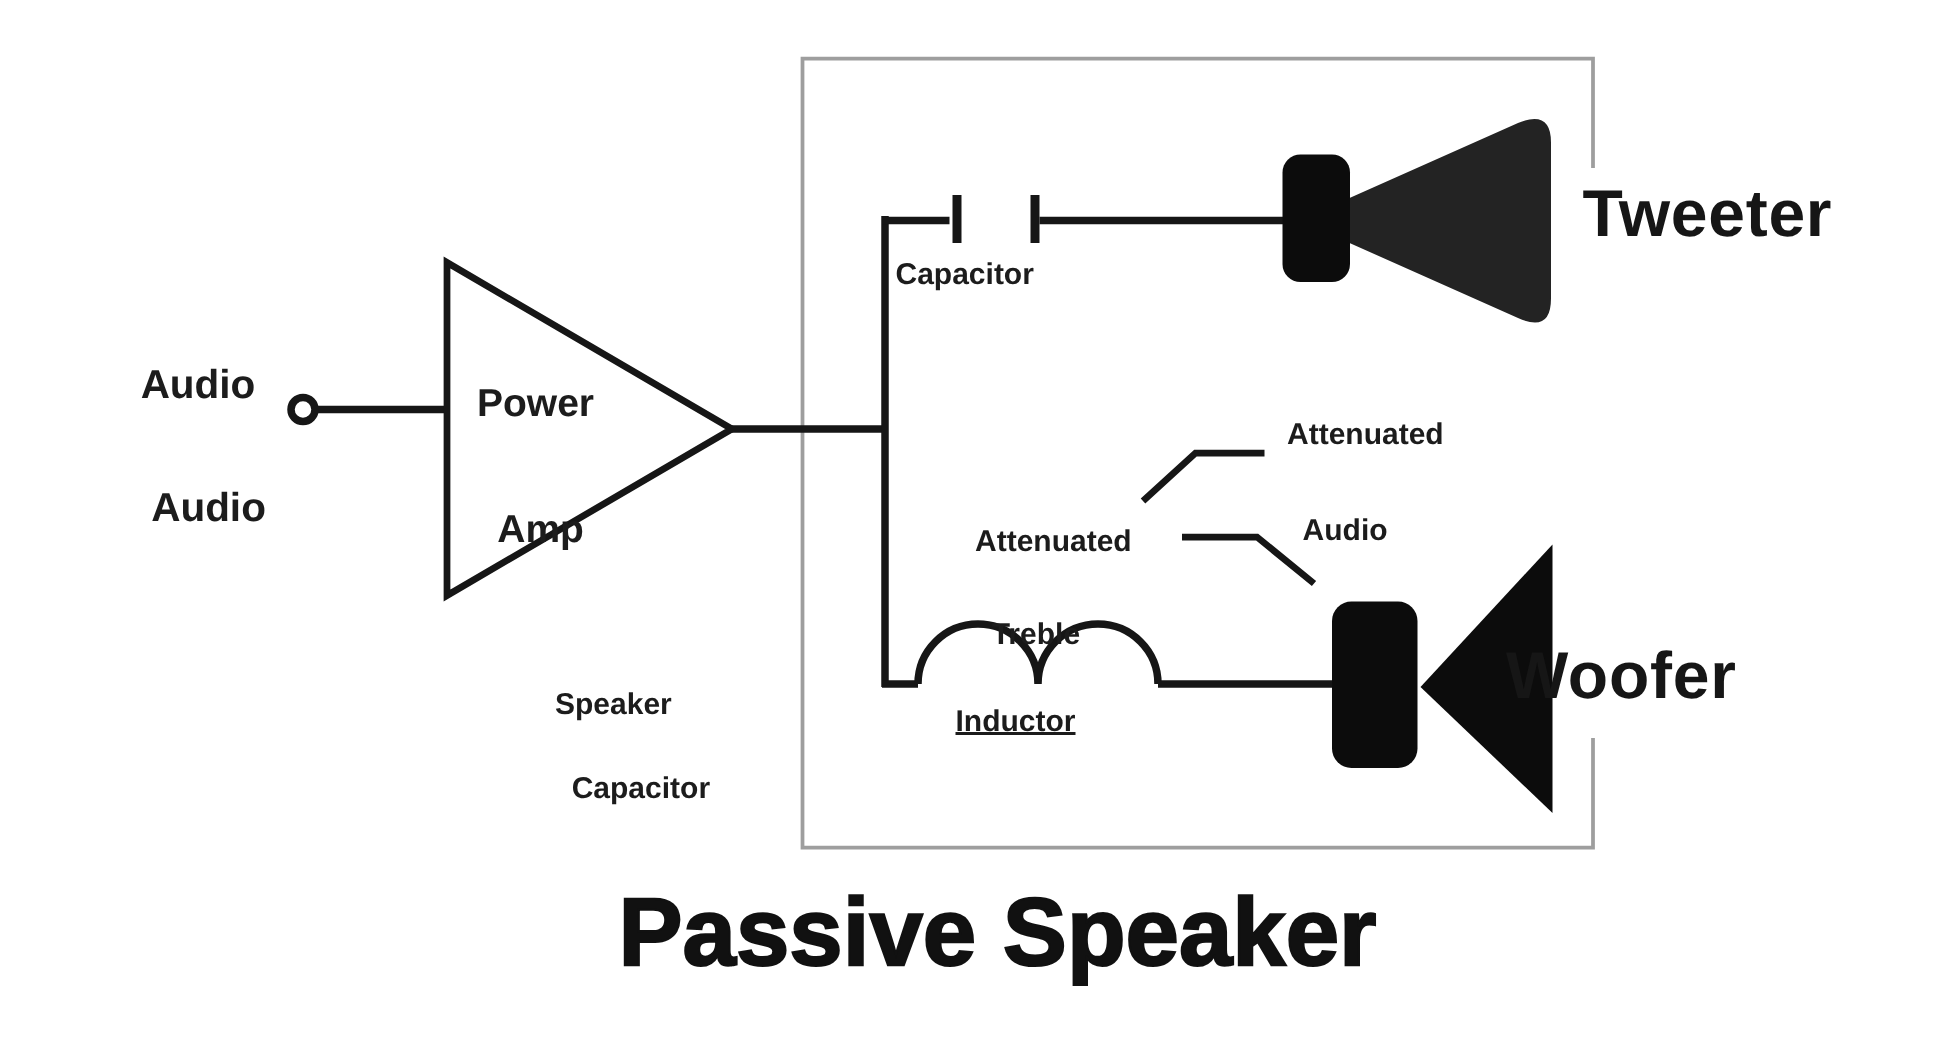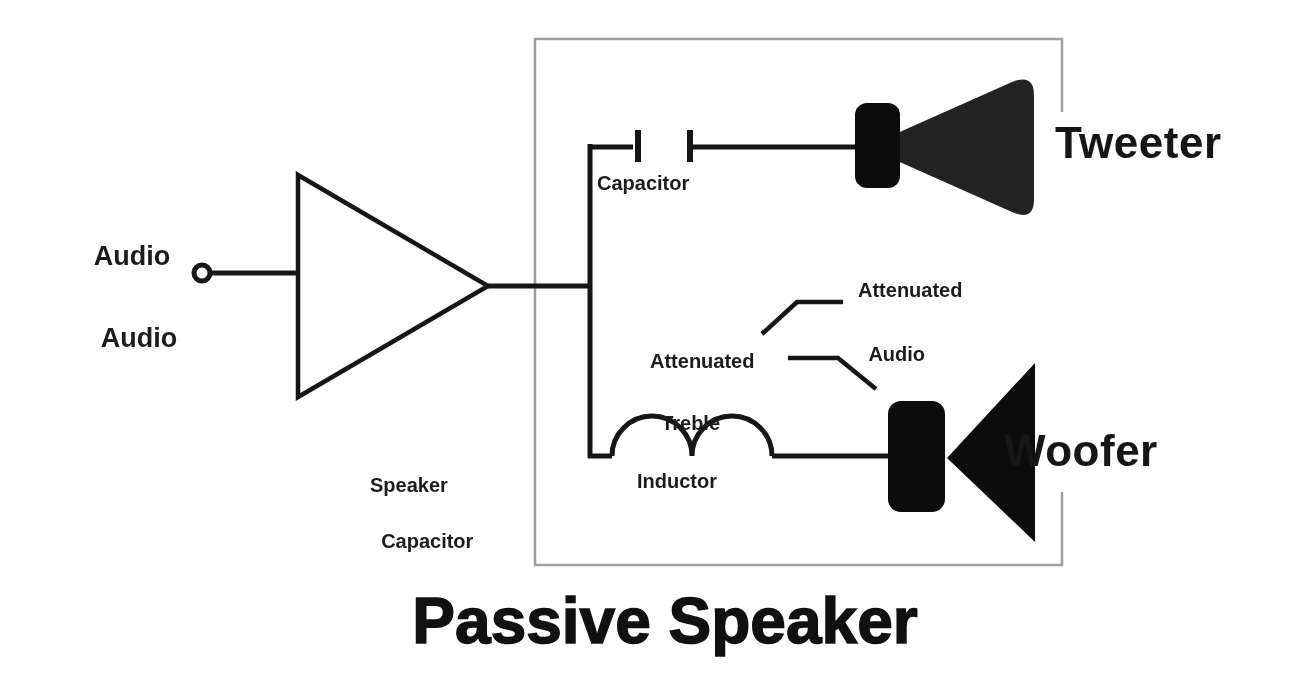--- a/index.html
+++ b/index.html
@@ -9,26 +9,26 @@
   }
   .stage{position:absolute;left:0;top:0;width:1300px;height:700px;}
   svg.layer{position:absolute;left:0;top:0;}
   .lbl{
     position:absolute;font-weight:bold;color:#1c1c1c;white-space:pre;
     font-family:"Liberation Sans",sans-serif;
   }
   .lbl-audio{left:82px;top:236px;width:100px;text-align:center;font-size:27px;line-height:41px;}
   .lbl-poweramp{left:318px;top:247px;font-size:26px;line-height:42px;}
   .lbl-capacitor{left:597px;top:172px;font-size:20px;}
-  .lbl-inductor{left:637px;top:470px;font-size:20px;}
+  .lbl-inductor{left:637px;top:470px;font-size:20px;text-decoration:underline;}
   .lbl-attbass{left:858px;top:274px;font-size:20px;line-height:32px;}
   .lbl-atttreble{left:650px;top:346px;font-size:20px;line-height:31px;}
   .lbl-tweeter{left:1055px;top:118px;font-size:44px;color:#161616;letter-spacing:0.5px;}
   .lbl-woofer{left:1004px;top:426px;font-size:44px;color:#161616;letter-spacing:0.5px;}
-  .lbl-enclosure{left:370px;top:471px;font-size:20px;line-height:28px;}
+  .lbl-enclosure{left:370px;top:456px;font-size:20px;line-height:28px;}
   .lbl-title{
     left:15px;top:584px;width:1300px;text-align:center;
     font-size:64px;color:#111111;letter-spacing:0px;
     -webkit-text-stroke:1.5px #111111;
   }
 </style>
 </head>
 <body>
 
 <div class="stage">
@@ -68,20 +68,22 @@
       <rect x="888" y="401" width="57" height="111" rx="13" fill="#0c0c0c"></rect>
     </g>
 
     <polyline points="762,334 797,302 843,302" fill="none" stroke="#161616" stroke-width="4.5"></polyline>
     <polyline points="788,358 838,358 876,389" fill="none" stroke="#161616" stroke-width="4.5"></polyline>
   </svg>
 
   <div class="lbl lbl-audio"><span>Audio</span><br>
   <span>Audio</span></div>
 
+  <div class="lbl lbl-poweramp"><span>Power</span><br>
+  <span>Amp</span></div>
 
   <div class="lbl lbl-capacitor">Capacitor</div>
 
   <div class="lbl lbl-inductor">Inductor</div>
 
   <div class="lbl lbl-attbass"><span>Attenuated</span><br>
   <span>Audio</span></div>
 
   <div class="lbl lbl-atttreble"><span>Attenuated</span><br>
   <span>Treble</span></div>

